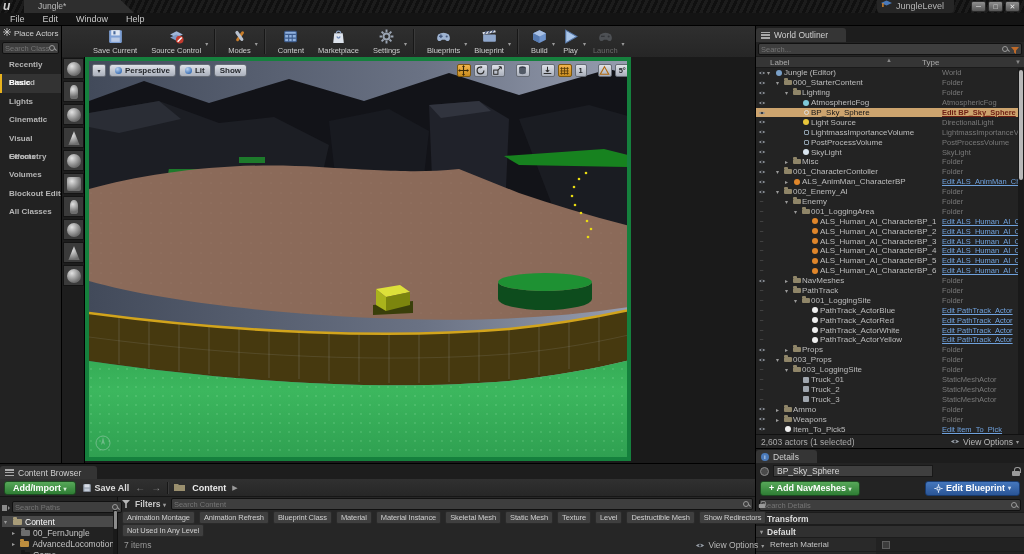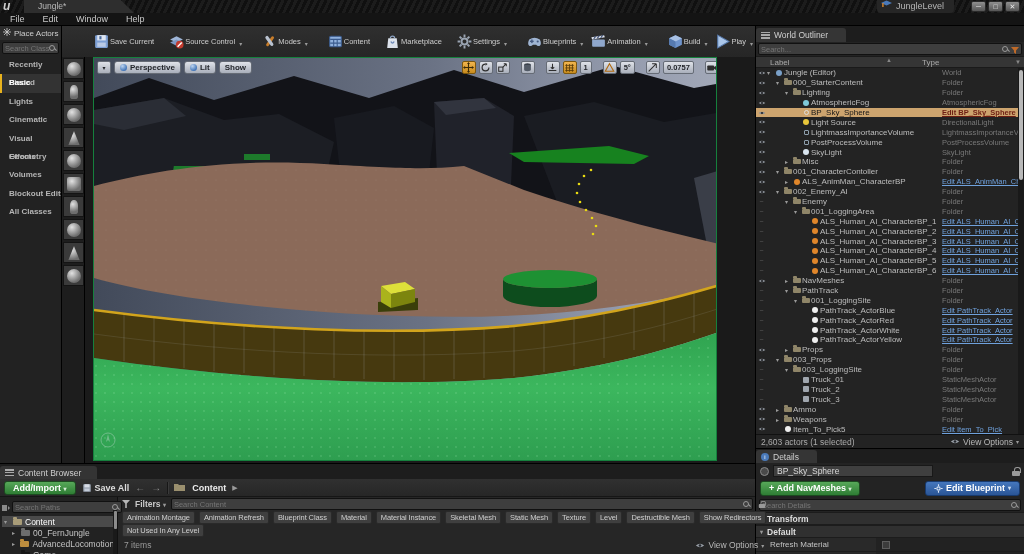--- a/index.html
+++ b/index.html
@@ -50,30 +50,30 @@
     background:radial-gradient(circle at 35% 30%, #e2e2e2, #6e6e6e 70%); }
   .thumb.fig i { border-radius:40% 40% 20% 20%; width:8px; left:6px; }
   .thumb.cone i { clip-path:polygon(50% 0,90% 100%,10% 100%); border-radius:0; }
   .thumb.cube i { border-radius:2px; }
 
   
   #toolbar { left:62px; top:26px; width:693px; height:31px; background:linear-gradient(#2f2f2f,#262626);
     display:flex; align-items:stretch; padding-left:24px; }
   .tbgroup { display:flex; align-items:stretch; }
   .tbsep { width:1px; background:#171717; margin:3px 6px; box-shadow:1px 0 0 #3a3a3a; }
-  .tbbtn { display:flex; align-items:center; justify-content:flex-end;
+  .tbbtn { display:flex; flex-direction:column; align-items:center; justify-content:flex-end;
     padding:1px 7px 2px; position:relative; }
   .tbbtn svg { width:17px; height:17px; }
   .tbbtn .lbl { font-size:7.5px; color:#cdcdcd; margin-top:1px; white-space:nowrap; }
   .tbbtn.disabled .lbl { color:#6a6a6a; }
   .tbbtn.disabled svg { opacity:.45; }
   .dd { position:absolute; right:0; bottom:10px; font-size:6px; color:#9a9a9a; }
 
   
-  #viewport { left:85px; top:57px; width:624px; height:404px; border:1px solid #15803d; background:#333; overflow:hidden;margin-left:8px; }
+  #viewport { left:85px; top:57px; width:546px; height:404px; border:4px solid #15803d; background:#333; overflow:hidden; }
   #scene { position:absolute; left:0; top:0; width:668px; height:402px; }
   #vp-toolbar { position:absolute; left:0; top:0; width:668px; height:18px; display:flex;
     align-items:center; padding:2px 3px; gap:3px; }
   .vbtn { height:13px; background:linear-gradient(#dfe2e8,#a9afbb); border:1px solid #666c76;
     border-radius:3px; color:#23262b; font-size:8px; font-weight:bold; line-height:11px;
     padding:0 5px; display:flex; align-items:center; gap:3px; white-space:nowrap; }
   .vbtn .ball { width:7px; height:7px; border-radius:50%;
     background:radial-gradient(circle at 35% 30%, #bcd4f0, #3b6fb4 75%); }
   .vtool { width:14px; height:13px; background:linear-gradient(#dfe2e8,#a9afbb);
     border:1px solid #666c76; border-radius:2px; display:flex; align-items:center; justify-content:center; }
@@ -336,21 +336,21 @@
           </svg>
        <span class="lbl">Blueprints</span>
           <span class="dd">▾</span>
      </div>
         <div class="tbbtn">
        <svg viewBox="0 0 16 16">
             <rect x="2" y="6" width="12" height="7" rx="1" fill="#8fa7cc"></rect>
             <path d="M2 6 L14 4 L13.3 2 L1.3 4Z" fill="#dfe5ee"></path>
             <path d="M3.5 5.6 L5.5 2.9 M6.8 5.1 L8.8 2.4 M10.1 4.6 L12.1 1.9" stroke="#44547a" stroke-width="1.1"></path>
           </svg>
-       <span class="lbl">Animation</span>
+       <span class="lbl">Blueprint</span>
           <span class="dd">▾</span>
      </div>
       </div>
       <div class="tbsep"></div>
       <div class="tbgroup">
         <div class="tbbtn">
        <svg viewBox="0 0 16 16">
             <path d="M8 2 L14 5 V11 L8 14 L2 11 V5Z" fill="#6f94cc"></path>
             <path d="M8 2 L14 5 L8 8 L2 5Z" fill="#a8c0e4"></path>
             <path d="M8 8 V14 L2 11 V5Z" fill="#567ab0"></path>

